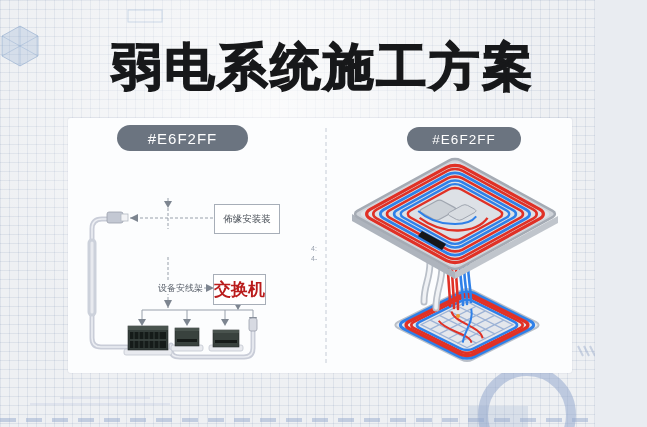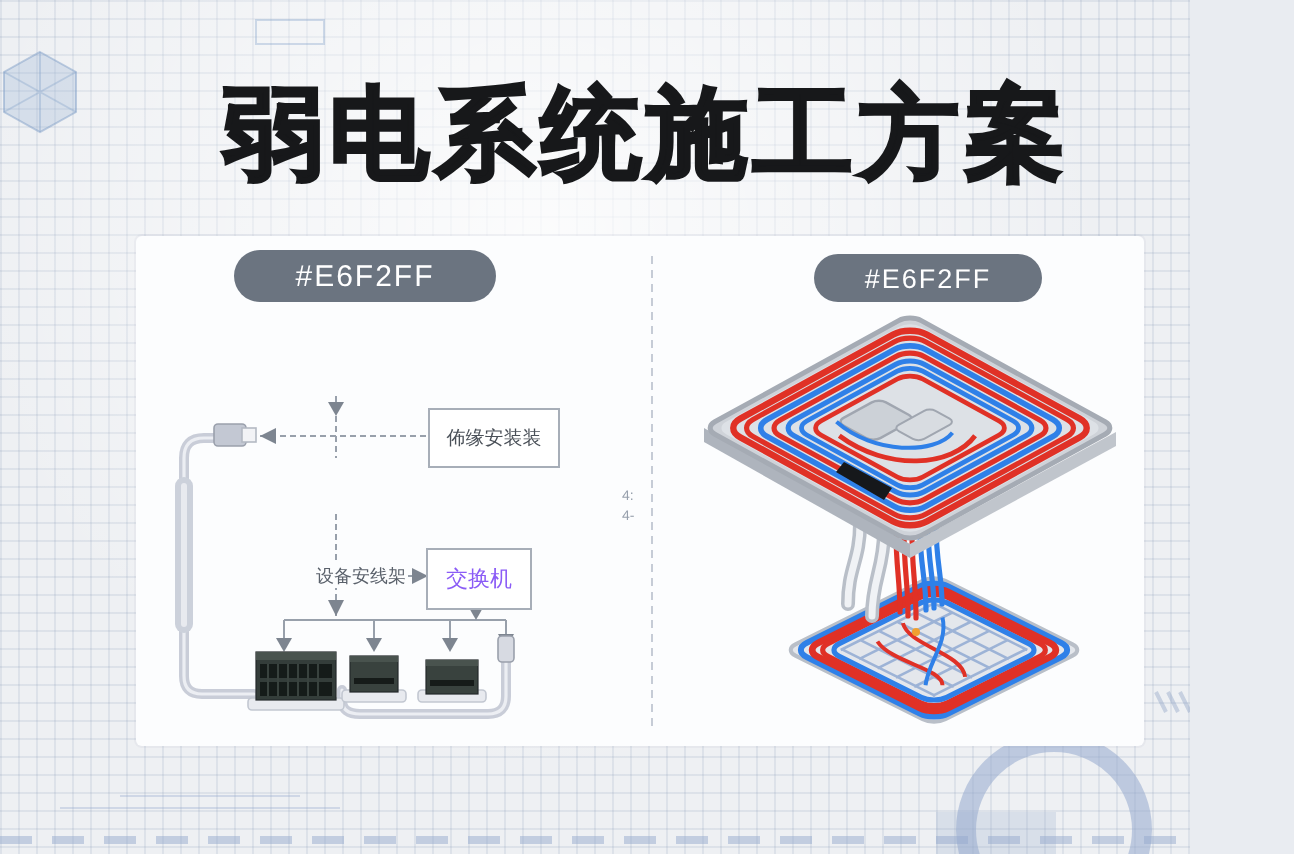--- a/index.html
+++ b/index.html
@@ -20,21 +20,21 @@
     background:#6b7480;color:#fff;font-weight:400;border-radius:13px;
     letter-spacing:1px;white-space:nowrap;}
   .pill-left{left:117px;top:125px;width:131px;height:26px;font-size:15px;}
   .pill-right{left:407px;top:127px;width:114px;height:24px;font-size:13.5px;}
   .node{position:absolute;display:flex;align-items:center;justify-content:center;
     background:#ffffff;border:1px solid #a7aeb8;color:#4a5058;font-size:9.5px;
     white-space:nowrap;z-index:3;}
   .box-a{left:139px;top:172px;width:59px;height:26px;}
   .box-b{left:214px;top:204px;width:64px;height:28px;}
   .box-c{left:139px;top:229px;width:59px;height:28px;}
-  .box-d{left:213px;top:274px;width:51px;height:29px;font-size:11px;font-weight:400;color:#8b5cf6;}
+  .box-d{left:213px;top:274px;width:51px;height:29px;font-size:17px;font-weight:700;color:#b91c1c;}
   .tag{position:absolute;left:157px;top:282px;width:47px;height:12px;z-index:3;
     display:flex;align-items:center;justify-content:center;background:#fcfdfe;
     color:#5a616b;font-size:9px;white-space:nowrap;}
   .divnote{position:absolute;z-index:3;font-size:7px;color:#97a0ad;white-space:nowrap;}
   .dn-top{left:311px;top:245px;}
   .dn-bot{left:311px;top:255px;}
 </style>
 </head>
 <body>
 

